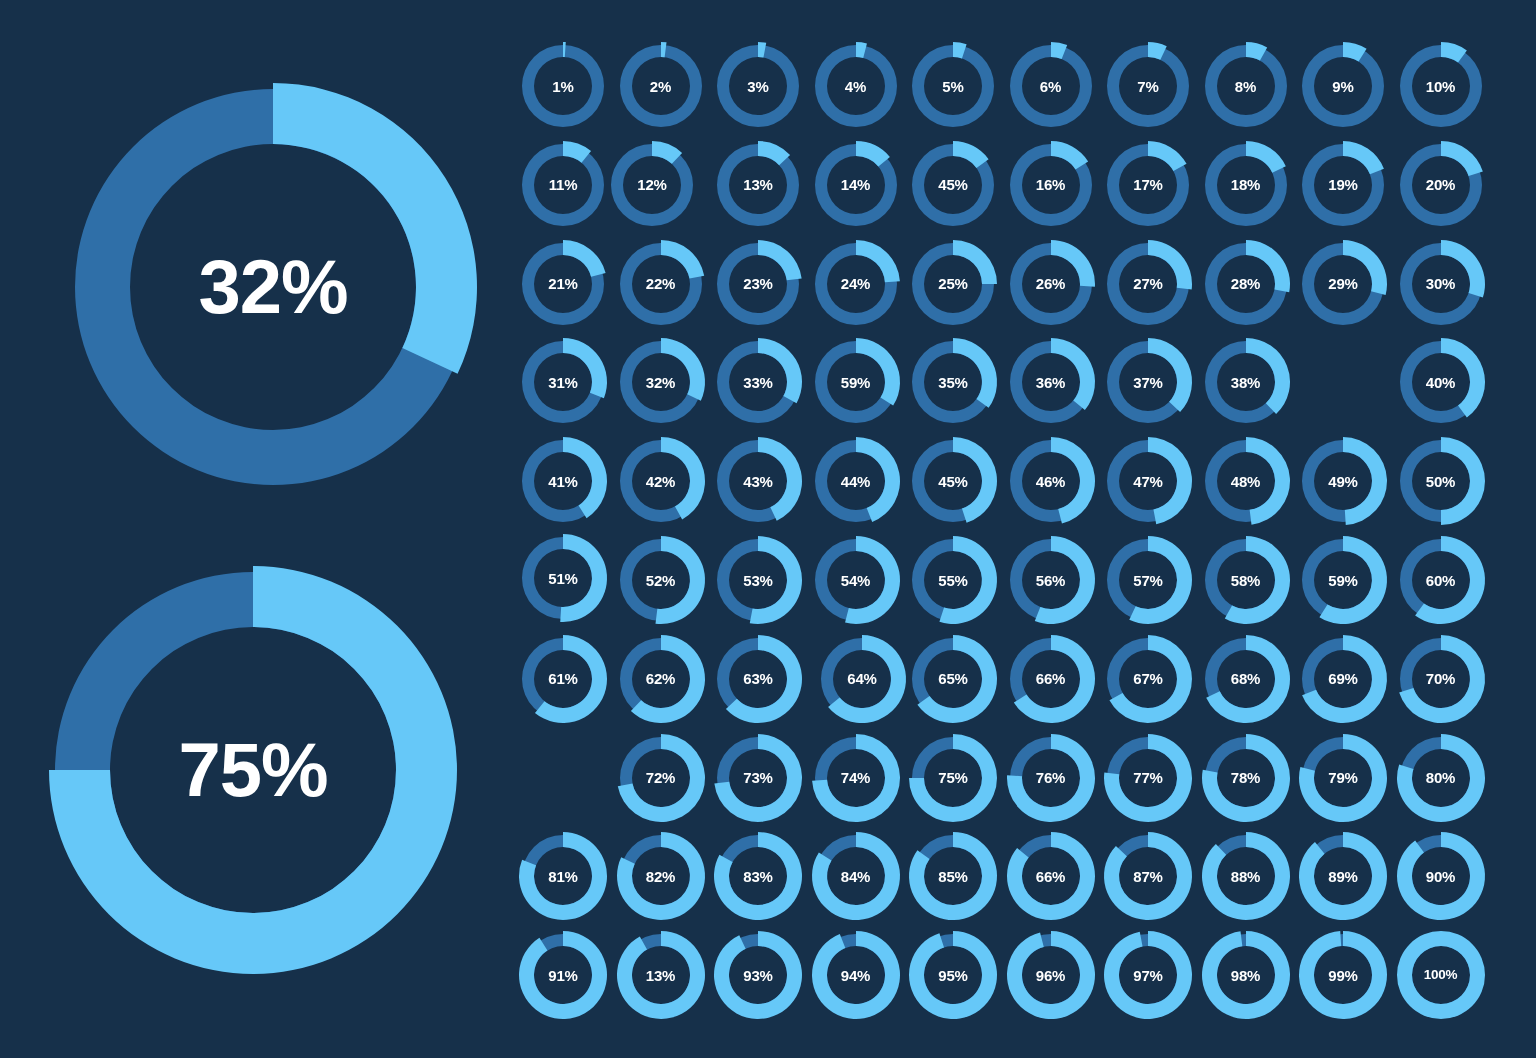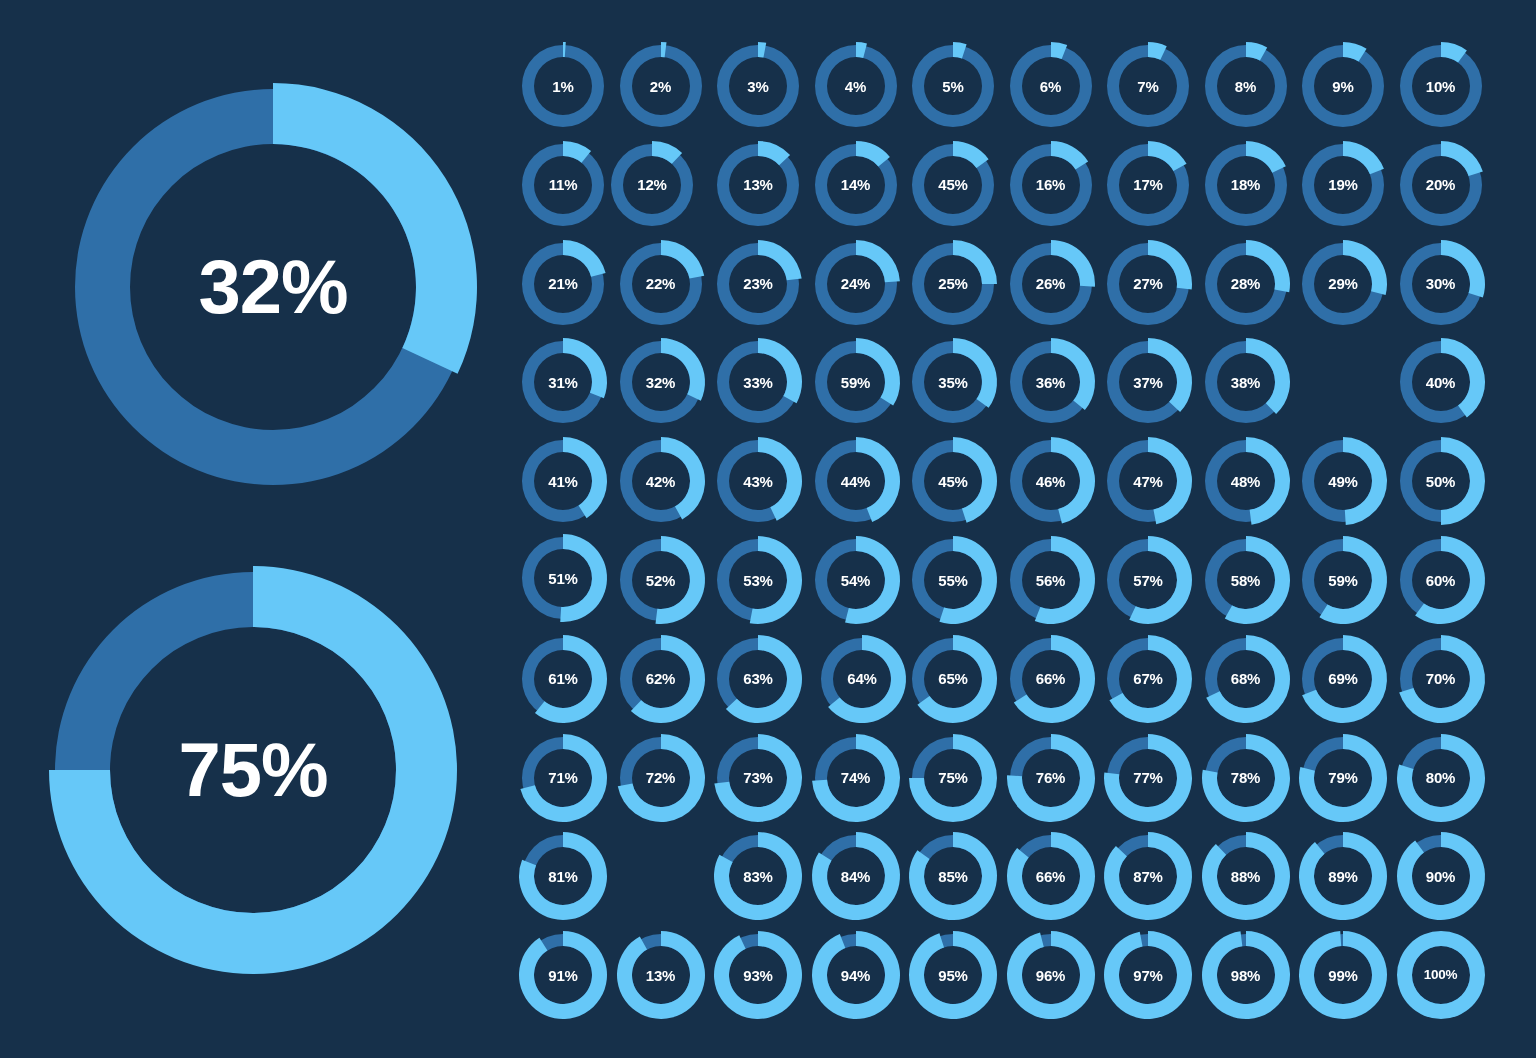--- a/index.html
+++ b/index.html
@@ -594,27 +594,20 @@
         </svg>
         <div class="cell-label">69%</div>
       </div>
       <div class="cell" style="left: 877.5px; top: 592.8px;">
         <svg viewBox="0 0 88 88">
           <path d="M 3 44 a 41 41 0 1 0 82 0 a 41 41 0 1 0 -82 0 Z M 15 44 a 29 29 0 1 0 58 0 a 29 29 0 1 0 -58 0 Z" fill="#2f6fa8" fill-rule="evenodd"></path>
           <path d="M 44 0 A 44 44 0 1 1 2.153513283013247 57.59674775249769 L 16.419361027440548 52.961492836873475 A 29 29 0 1 0 44 15 Z" fill="#66c8f8" fill-rule="evenodd"></path>
         </svg>
         <div class="cell-label">70%</div>
       </div>
-      <div class="cell" style="left: 0px; top: 691.6px;">
-        <svg viewBox="0 0 88 88">
-          <path d="M 3 44 a 41 41 0 1 0 82 0 a 41 41 0 1 0 -82 0 Z M 15 44 a 29 29 0 1 0 58 0 a 29 29 0 1 0 -58 0 Z" fill="#2f6fa8" fill-rule="evenodd"></path>
-          <path d="M 44 0 A 44 44 0 1 1 1.3823409103402327 54.94235503525361 L 15.911088327269699 51.21200672778079 A 29 29 0 1 0 44 15 Z" fill="#66c8f8" fill-rule="evenodd"></path>
-        </svg>
-        <div class="cell-label">71%</div>
-      </div>
       <div class="cell" style="left: 97.5px; top: 691.6px;">
         <svg viewBox="0 0 88 88">
           <path d="M 3 44 a 41 41 0 1 0 82 0 a 41 41 0 1 0 -82 0 Z M 15 44 a 29 29 0 1 0 58 0 a 29 29 0 1 0 -58 0 Z" fill="#2f6fa8" fill-rule="evenodd"></path>
           <path d="M 44 0 A 44 44 0 1 1 0.7793609679376985 52.24477784177188 L 15.513669728868027 49.434058122986016 A 29 29 0 1 0 44 15 Z" fill="#66c8f8" fill-rule="evenodd"></path>
         </svg>
         <div class="cell-label">72%</div>
       </div>
       <div class="cell" style="left: 195px; top: 691.6px;">
         <svg viewBox="0 0 88 88">
           <path d="M 3 44 a 41 41 0 1 0 82 0 a 41 41 0 1 0 -82 0 Z M 15 44 a 29 29 0 1 0 58 0 a 29 29 0 1 0 -58 0 Z" fill="#2f6fa8" fill-rule="evenodd"></path>
@@ -670,20 +663,27 @@
           <path d="M 44 0 A 44 44 0 1 1 2.153513283013247 30.4032522475023 L 16.419361027440548 35.03850716312652 A 29 29 0 1 0 44 15 Z" fill="#66c8f8" fill-rule="evenodd"></path>
         </svg>
         <div class="cell-label">80%</div>
       </div>
       <div class="cell" style="left: 0px; top: 790.4px;">
         <svg viewBox="0 0 88 88">
           <path d="M 3 44 a 41 41 0 1 0 82 0 a 41 41 0 1 0 -82 0 Z M 15 44 a 29 29 0 1 0 58 0 a 29 29 0 1 0 -58 0 Z" fill="#2f6fa8" fill-rule="evenodd"></path>
           <path d="M 44 0 A 44 44 0 1 1 3.089834620916946 27.802519681874156 L 17.036481909240713 33.32438797214433 A 29 29 0 1 0 44 15 Z" fill="#66c8f8" fill-rule="evenodd"></path>
         </svg>
         <div class="cell-label">81%</div>
+      </div>
+      <div class="cell" style="left: 97.5px; top: 790.4px;">
+        <svg viewBox="0 0 88 88">
+          <path d="M 3 44 a 41 41 0 1 0 82 0 a 41 41 0 1 0 -82 0 Z M 15 44 a 29 29 0 1 0 58 0 a 29 29 0 1 0 -58 0 Z" fill="#2f6fa8" fill-rule="evenodd"></path>
+          <path d="M 44 0 A 44 44 0 1 1 4.187609691495133 25.26571117113682 L 17.76001547848543 31.652400544612902 A 29 29 0 1 0 44 15 Z" fill="#66c8f8" fill-rule="evenodd"></path>
+        </svg>
+        <div class="cell-label">82%</div>
       </div>
       <div class="cell" style="left: 195px; top: 790.4px;">
         <svg viewBox="0 0 88 88">
           <path d="M 3 44 a 41 41 0 1 0 82 0 a 41 41 0 1 0 -82 0 Z M 15 44 a 29 29 0 1 0 58 0 a 29 29 0 1 0 -58 0 Z" fill="#2f6fa8" fill-rule="evenodd"></path>
           <path d="M 44 0 A 44 44 0 1 1 5.442506078070011 22.802838339524524 L 18.58710627872796 30.029143451050253 A 29 29 0 1 0 44 15 Z" fill="#66c8f8" fill-rule="evenodd"></path>
         </svg>
         <div class="cell-label">83%</div>
       </div>
       <div class="cell" style="left: 292.5px; top: 790.4px;">
         <svg viewBox="0 0 88 88">

